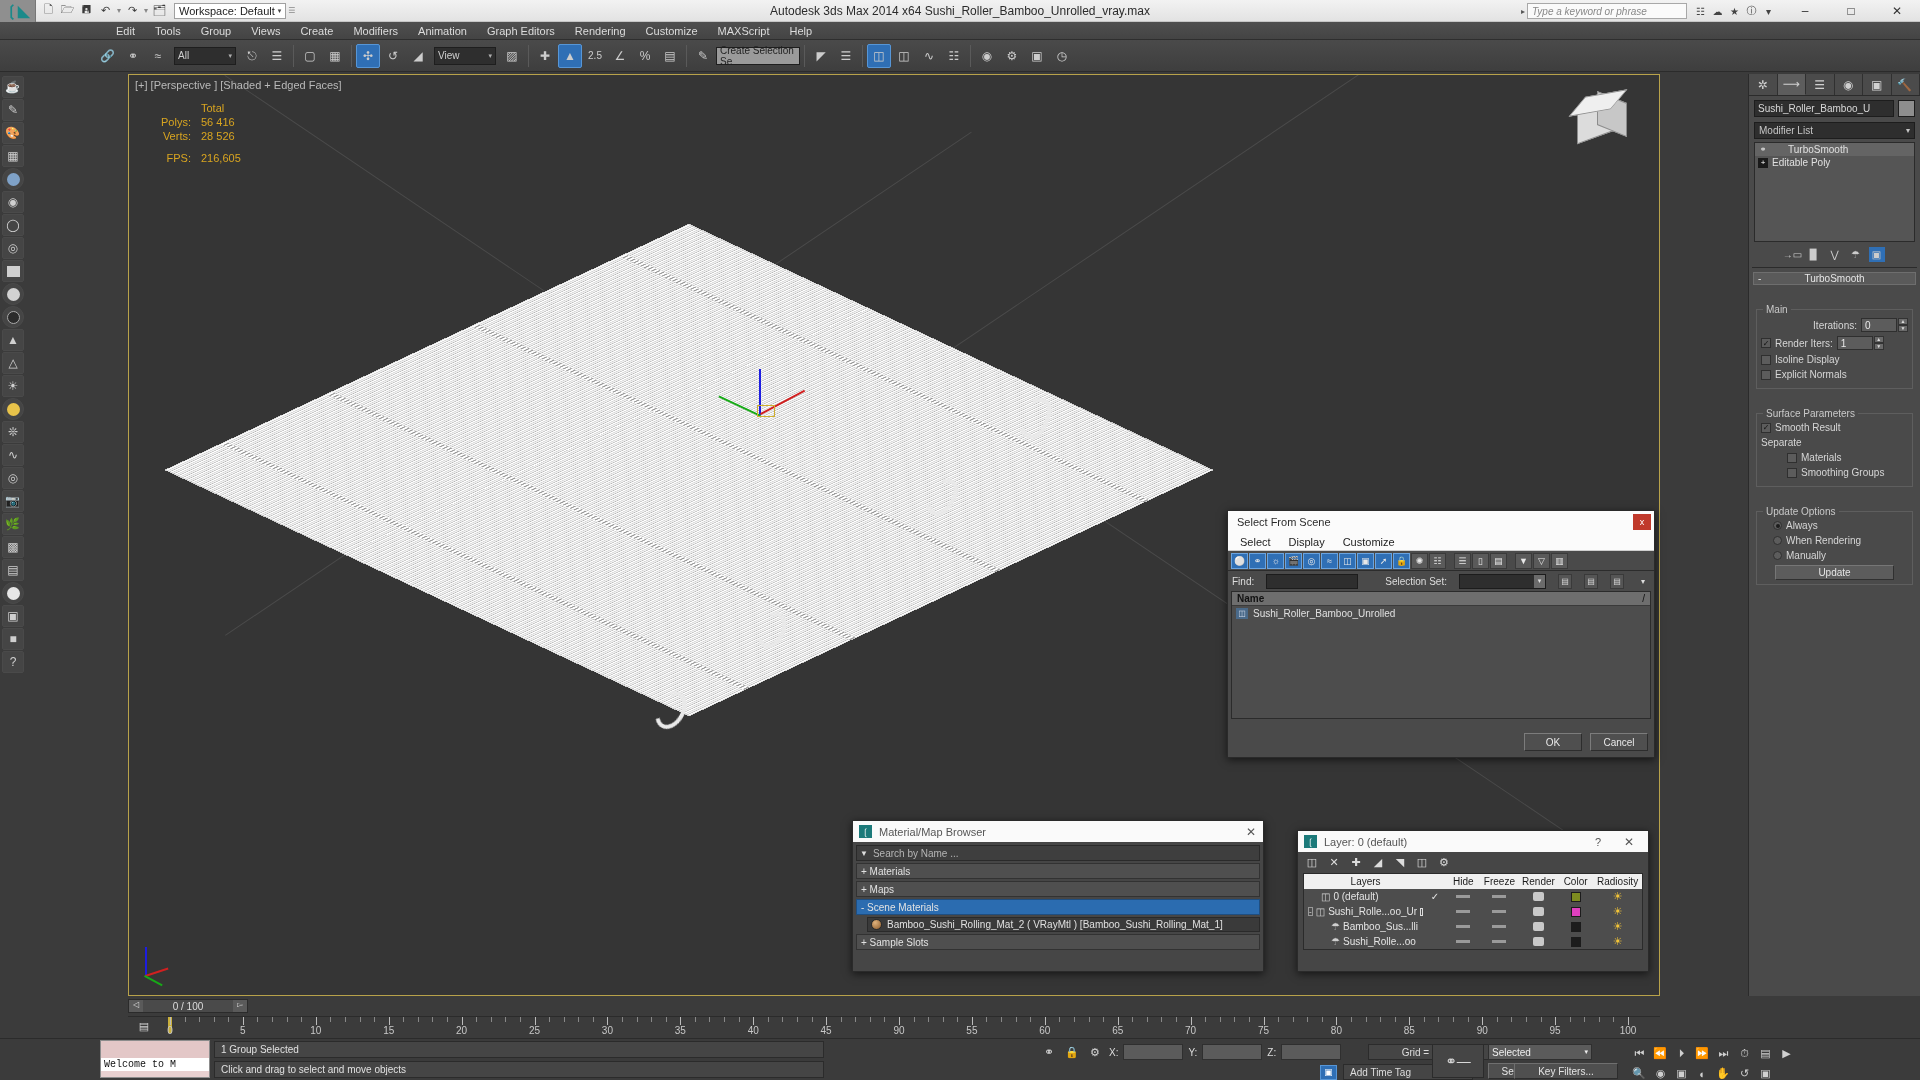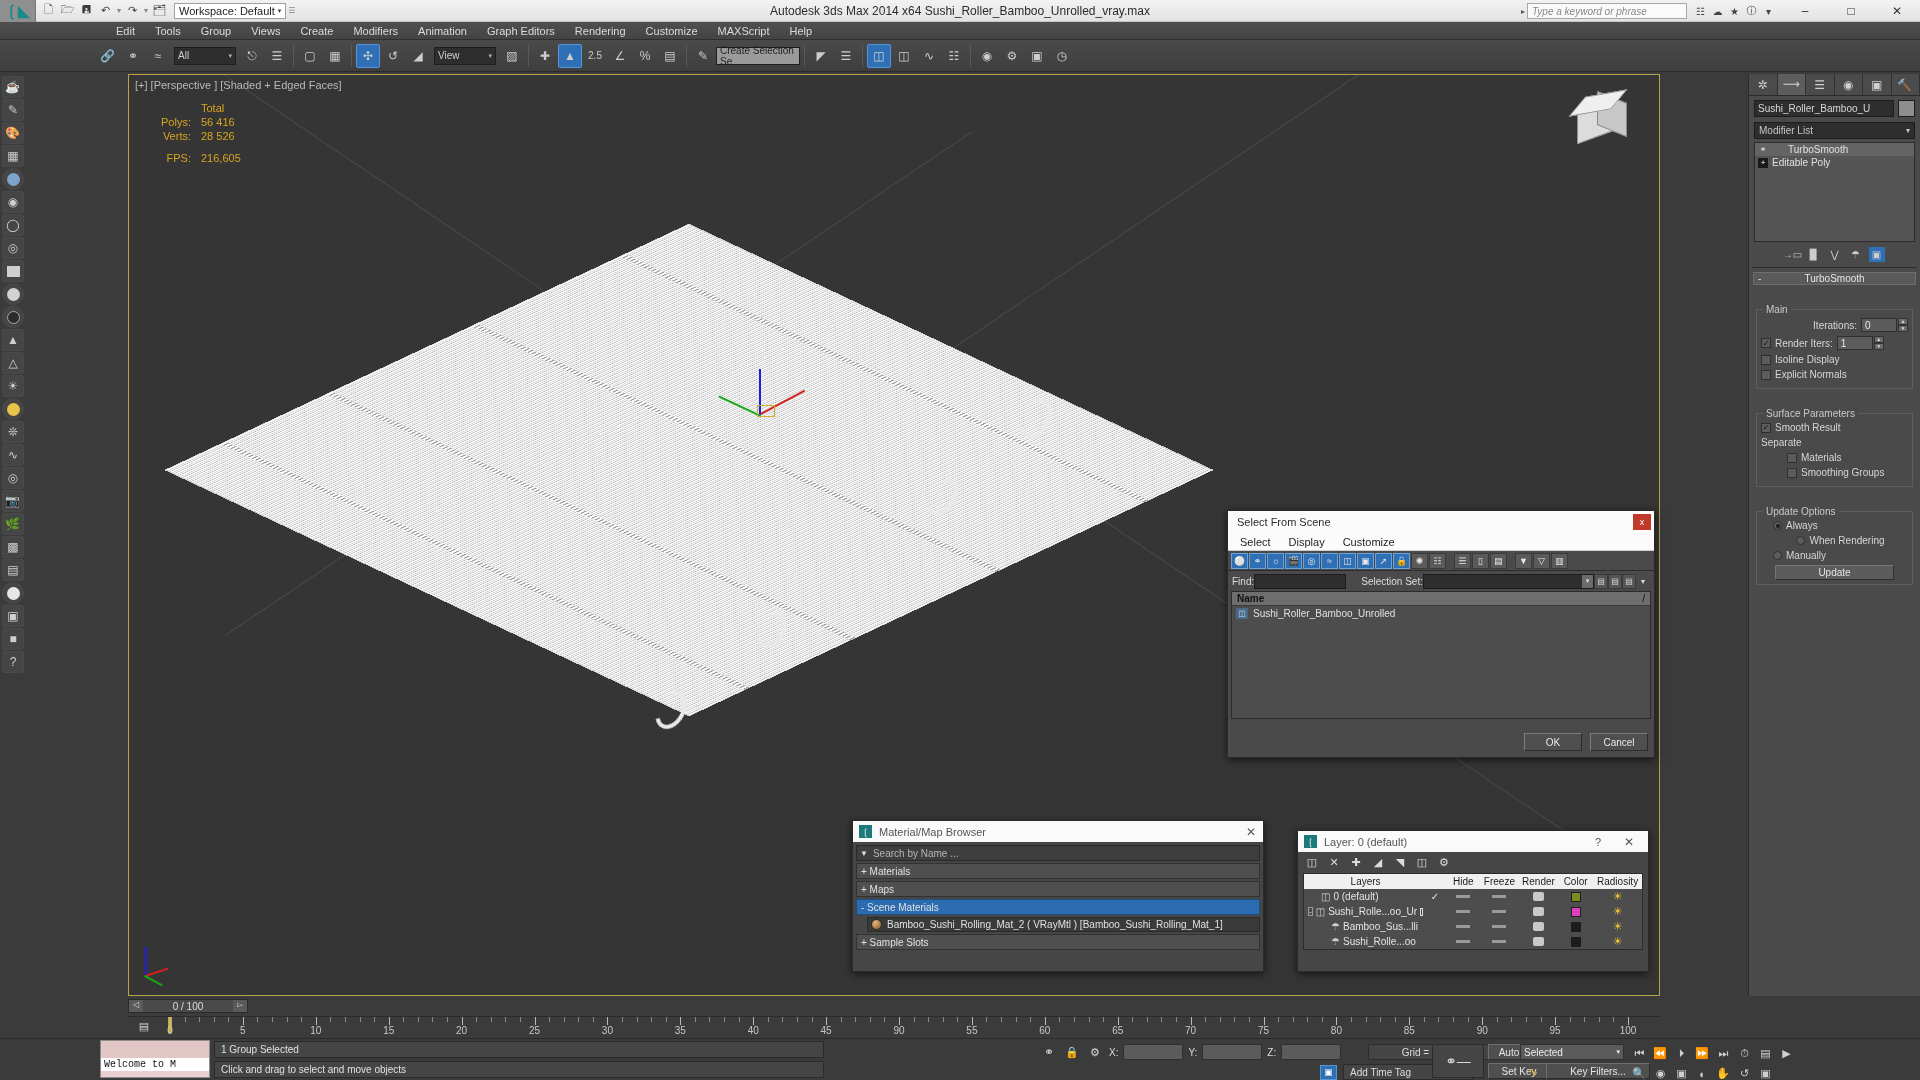--- a/index.html
+++ b/index.html
@@ -232,21 +232,21 @@
   }
   .dlg-tb {
     height:20px; background:#4a4a4a; display:flex; align-items:center; gap:1px; padding:2px 3px;
     border-bottom:1px solid #2c2c2c;
   }
   .dtbi { width:17px;height:16px; display:flex;align-items:center;justify-content:center;
     font-size:9px; color:#e8e8e8; background:#5a5a5a; border:1px solid #3a3a3a;}
   .dtbi.on { background:#2f6fb5; border-color:#6aa4e0; }
   .dtbsep { width:6px; }
   .findrow {
-    height:20px; display:flex; align-items:center; gap:0; padding:2px 4px; font-size:10px; color:#ddd;
+    height:20px; display:flex; align-items:center; gap:12px; padding:2px 4px; font-size:10px; color:#ddd;
   }
   .findinput { width:92px;height:15px; background:#2e2e2e; border:1px solid #1c1c1c;}
   .selsetinput { flex:1; height:15px; background:#2e2e2e; border:1px solid #1c1c1c; display:flex; align-items:center; justify-content:flex-end;}
   .selsetinput .cv { width:11px; font-size:7px; color:#ddd; background:#6b6b6b; height:100%; display:flex;align-items:center;justify-content:center;}
   .mini { width:14px;height:15px;background:#555;border:1px solid #3a3a3a;display:flex;align-items:center;justify-content:center;font-size:8px;color:#ddd;}
   .lv {
     margin:0 3px; background:#4d4d4d; border:1px solid #2b2b2b; height:128px;
   }
   .lv-hdr {
     height:14px; background:#6e6e6e; border-bottom:1px solid #3a3a3a;
@@ -681,21 +681,21 @@
       </div>
 
       <div class="grpbox">
         <span class="gl">Update Options</span>
         <div class="frow" style="padding-left:12px;">
           <span class="rdo">
               <span class="dot"></span>
             </span>
           <span>Always</span>
         </div>
-        <div class="frow" style="padding-left:12px;justify-content:center;">
+        <div class="frow" style="padding-left:12px;">
           <span class="rdo"></span>
           <span>When Rendering</span>
         </div>
         <div class="frow" style="padding-left:12px;">
           <span class="rdo"></span>
           <span>Manually</span>
         </div>
         <div class="btn3d" style="height:15px;margin:2px 14px 0 14px;">Update</div>
       </div>
     </div>
@@ -1075,21 +1075,21 @@
 
   <div style="position:absolute;left:1432px;top:1044px;width:52px;height:34px;border:1px solid #2b2b2b;background:#454545;display:flex;align-items:center;justify-content:center;color:#d8d8d8;font-size:14px;">⚭—</div>
 
   <div style="position:absolute;left:1488px;top:1044px;display:flex;flex-direction:column;gap:3px;">
     <div class="keybtn" style="width:62px;">Auto Key</div>
     <div class="keybtn" style="width:62px;">Set Key</div>
   </div>
 
   <div style="position:absolute;left:1524px;top:1064px;width:18px;height:16px;display:flex;align-items:center;justify-content:center;color:#e0b030;font-size:12px;">∿</div>
 
-  <div style="position:absolute;left:1520px;top:1044px;display:flex;flex-direction:column;gap:3px;">
+  <div style="position:absolute;left:1488px;top:1044px;display:flex;flex-direction:column;gap:3px;">
     <div class="selcombo">
       <span>Selected</span>
       <span style="font-size:7px;">▾</span>
     </div>
     <div class="keybtn" style="width:104px;margin-left:26px;">Key Filters...</div>
   </div>
 
   <div style="position:absolute;left:1630px;top:1044px;display:flex;gap:2px;">
     <div class="navico">⏮</div>
     <div class="navico">⏪</div>

